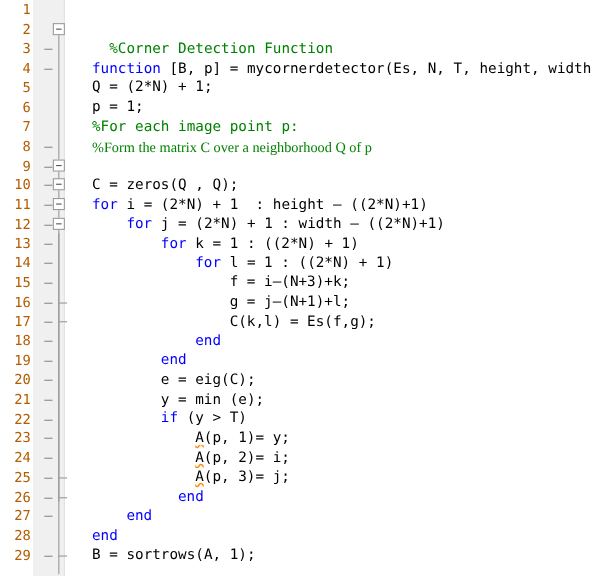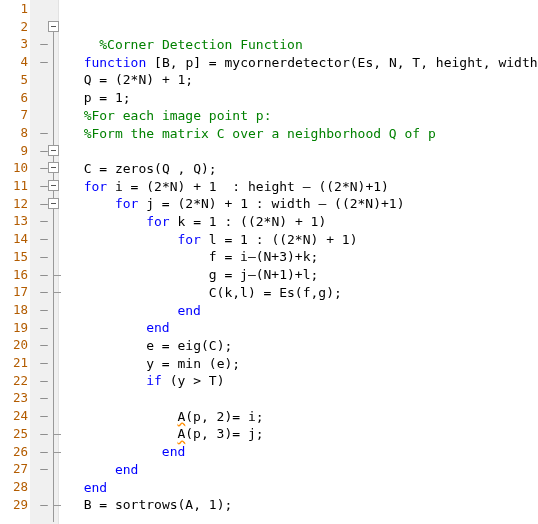--- a/index.html
+++ b/index.html
@@ -129,36 +129,36 @@
 <div id="editor">
 
   <div class="gutter-band"></div>
 
   <div class="rows" id="rows">
       <div class="row" style="top: 0px; position: absolute; left: 0px; width: 538px;"><span class="lineno">1</span><span class="dash"></span><span class="code" style="left: 99.28px;"><span class="cmt">%Corner Detection Function</span></span></div>
       <div class="row" style="top: 17.7px; position: absolute; left: 0px; width: 538px;"><span class="lineno">2</span><span class="dash"></span><span class="code" style="left: 83.64px;"><span class="kw">function</span><span> [B, p] = mycornerdetector(Es, N, T, height, width)</span></span></div>
       <div class="row" style="top: 35.4px; position: absolute; left: 0px; width: 538px;"><span class="lineno">3</span><span class="dash">–</span><span class="code" style="left: 83.64px;"><span>Q = (2*N) + 1;</span></span></div>
       <div class="row" style="top: 53.1px; position: absolute; left: 0px; width: 538px;"><span class="lineno">4</span><span class="dash">–</span><span class="code" style="left: 83.64px;"><span>p = 1;</span></span></div>
       <div class="row" style="top: 70.8px; position: absolute; left: 0px; width: 538px;"><span class="lineno">5</span><span class="dash"></span><span class="code" style="left: 83.64px;"><span class="cmt">%For each image point p:</span></span></div>
-      <div class="row" style="top: 88.5px; position: absolute; left: 0px; width: 538px;"><span class="lineno">6</span><span class="dash"></span><span class="code" style="left: 83.64px;"><span class="cmt">%Form the matrix C over a neighborhood Q of p</span></span></div>
+      <div class="row" style="top: 88.5px; position: absolute; left: 0px; width: 538px;"><span class="lineno">6</span><span class="dash"></span><span class="code" style="left: 83.64px; font-family: Liberation Serif, serif;"><span class="cmt">%Form the matrix C over a neighborhood Q of p</span></span></div>
       <div class="row" style="top: 106.2px; position: absolute; left: 0px; width: 538px;"><span class="lineno">7</span><span class="dash"></span><span class="code" style="left: 83.64px;"></span></div>
       <div class="row" style="top: 123.9px; position: absolute; left: 0px; width: 538px;"><span class="lineno">8</span><span class="dash">–</span><span class="code" style="left: 83.64px;"><span>C = zeros(Q , Q);</span></span></div>
       <div class="row" style="top: 141.6px; position: absolute; left: 0px; width: 538px;"><span class="lineno">9</span><span class="dash">–</span><span class="code" style="left: 83.64px;"><span class="kw">for</span><span> i = (2*N) + 1  : height – ((2*N)+1)</span></span></div>
       <div class="row" style="top: 159.3px; position: absolute; left: 0px; width: 464px;"><span class="lineno">10</span><span class="dash">–</span><span class="code" style="left: 114.92px;"><span class="kw">for</span><span> j = (2*N) + 1 : width – ((2*N)+1)</span></span></div>
       <div class="row" style="top: 177px; position: absolute; left: 0px; width: 484px;"><span class="lineno">11</span><span class="dash">–</span><span class="code" style="left: 146.2px;"><span class="kw">for</span><span> k = 1 : ((2*N) + 1)</span></span></div>
       <div class="row" style="top: 194.7px; position: absolute; left: 0px; width: 478px;"><span class="lineno">12</span><span class="dash">–</span><span class="code" style="left: 177.48px;"><span class="kw">for</span><span> l = 1 : ((2*N) + 1)</span></span></div>
       <div class="row" style="top: 212.4px; position: absolute; left: 0px; width: 538px;"><span class="lineno">13</span><span class="dash">–</span><span class="code" style="left: 208.76px;"><span>f = i–(N+3)+k;</span></span></div>
       <div class="row" style="top: 230.1px; position: absolute; left: 0px; width: 438px;"><span class="lineno">14</span><span class="dash">–</span><span class="code" style="left: 208.76px;"><span>g = j–(N+1)+l;</span></span></div>
       <div class="row" style="top: 247.8px; position: absolute; left: 0px; width: 538px;"><span class="lineno">15</span><span class="dash">–</span><span class="code" style="left: 208.76px;"><span>C(k,l) = Es(f,g);</span></span></div>
       <div class="row" style="top: 265.5px; position: absolute; left: 0px; width: 538px;"><span class="lineno">16</span><span class="dash">–</span><span class="code" style="left: 177.48px;"><span class="kw">end</span></span></div>
       <div class="row" style="top: 283.2px; position: absolute; left: 0px; width: 538px;"><span class="lineno">17</span><span class="dash">–</span><span class="code" style="left: 146.2px;"><span class="kw">end</span></span></div>
       <div class="row" style="top: 300.9px; position: absolute; left: 0px; width: 538px;"><span class="lineno">18</span><span class="dash">–</span><span class="code" style="left: 146.2px;"><span>e = eig(C);</span></span></div>
       <div class="row" style="top: 318.6px; position: absolute; left: 0px; width: 538px;"><span class="lineno">19</span><span class="dash">–</span><span class="code" style="left: 146.2px;"><span>y = min (e);</span></span></div>
       <div class="row" style="top: 336.3px; position: absolute; left: 0px; width: 538px;"><span class="lineno">20</span><span class="dash">–</span><span class="code" style="left: 146.2px;"><span class="kw">if</span><span> (y &gt; T)</span></span></div>
-      <div class="row" style="top: 354px; position: absolute; left: 0px; width: 538px;"><span class="lineno">21</span><span class="dash">–</span></div>
+      <div class="row" style="top: 354px; position: absolute; left: 0px; width: 538px;"><span class="lineno">21</span><span class="dash">–</span><span class="code" style="left: 177.48px;"><span class="warn">A</span><span>(p, 1)= y;</span></span></div>
       <div class="row" style="top: 371.7px; position: absolute; left: 0px; width: 538px;"><span class="lineno">22</span><span class="dash">–</span><span class="code" style="left: 177.48px;"><span class="warn">A</span><span>(p, 2)= i;</span></span></div>
       <div class="row" style="top: 389.4px; position: absolute; left: 0px; width: 538px;"><span class="lineno">23</span><span class="dash">–</span><span class="code" style="left: 177.48px;"><span class="warn">A</span><span>(p, 3)= j;</span></span></div>
       <div class="row" style="top: 407.1px; position: absolute; left: 0px; width: 538px;"><span class="lineno">24</span><span class="dash">–</span><span class="code" style="left: 161.84px;"><span class="kw">end</span></span></div>
       <div class="row" style="top: 424.8px; position: absolute; left: 0px; width: 538px;"><span class="lineno">25</span><span class="dash">–</span><span class="code" style="left: 114.92px;"><span class="kw">end</span></span></div>
       <div class="row" style="top: 442.5px; position: absolute; left: 0px; width: 538px;"><span class="lineno">26</span><span class="dash">–</span><span class="code" style="left: 83.64px;"><span class="kw">end</span></span></div>
       <div class="row" style="top: 460.2px; position: absolute; left: 0px; width: 538px;"><span class="lineno">27</span><span class="dash">–</span><span class="code" style="left: 83.64px;"><span>B = sortrows(A, 1);</span></span></div>
       <div class="row" style="top: 477.9px; position: absolute; left: 0px; width: 538px;"><span class="lineno">28</span><span class="dash"></span><span class="code" style="left: 83.64px;"></span></div>
       <div class="row" style="top: 495.6px; position: absolute; left: 0px; width: 538px;"><span class="lineno">29</span><span class="dash">–</span><span class="code" style="left: 83.64px;"><span class="kw">end</span></span></div>
     </div>
 

